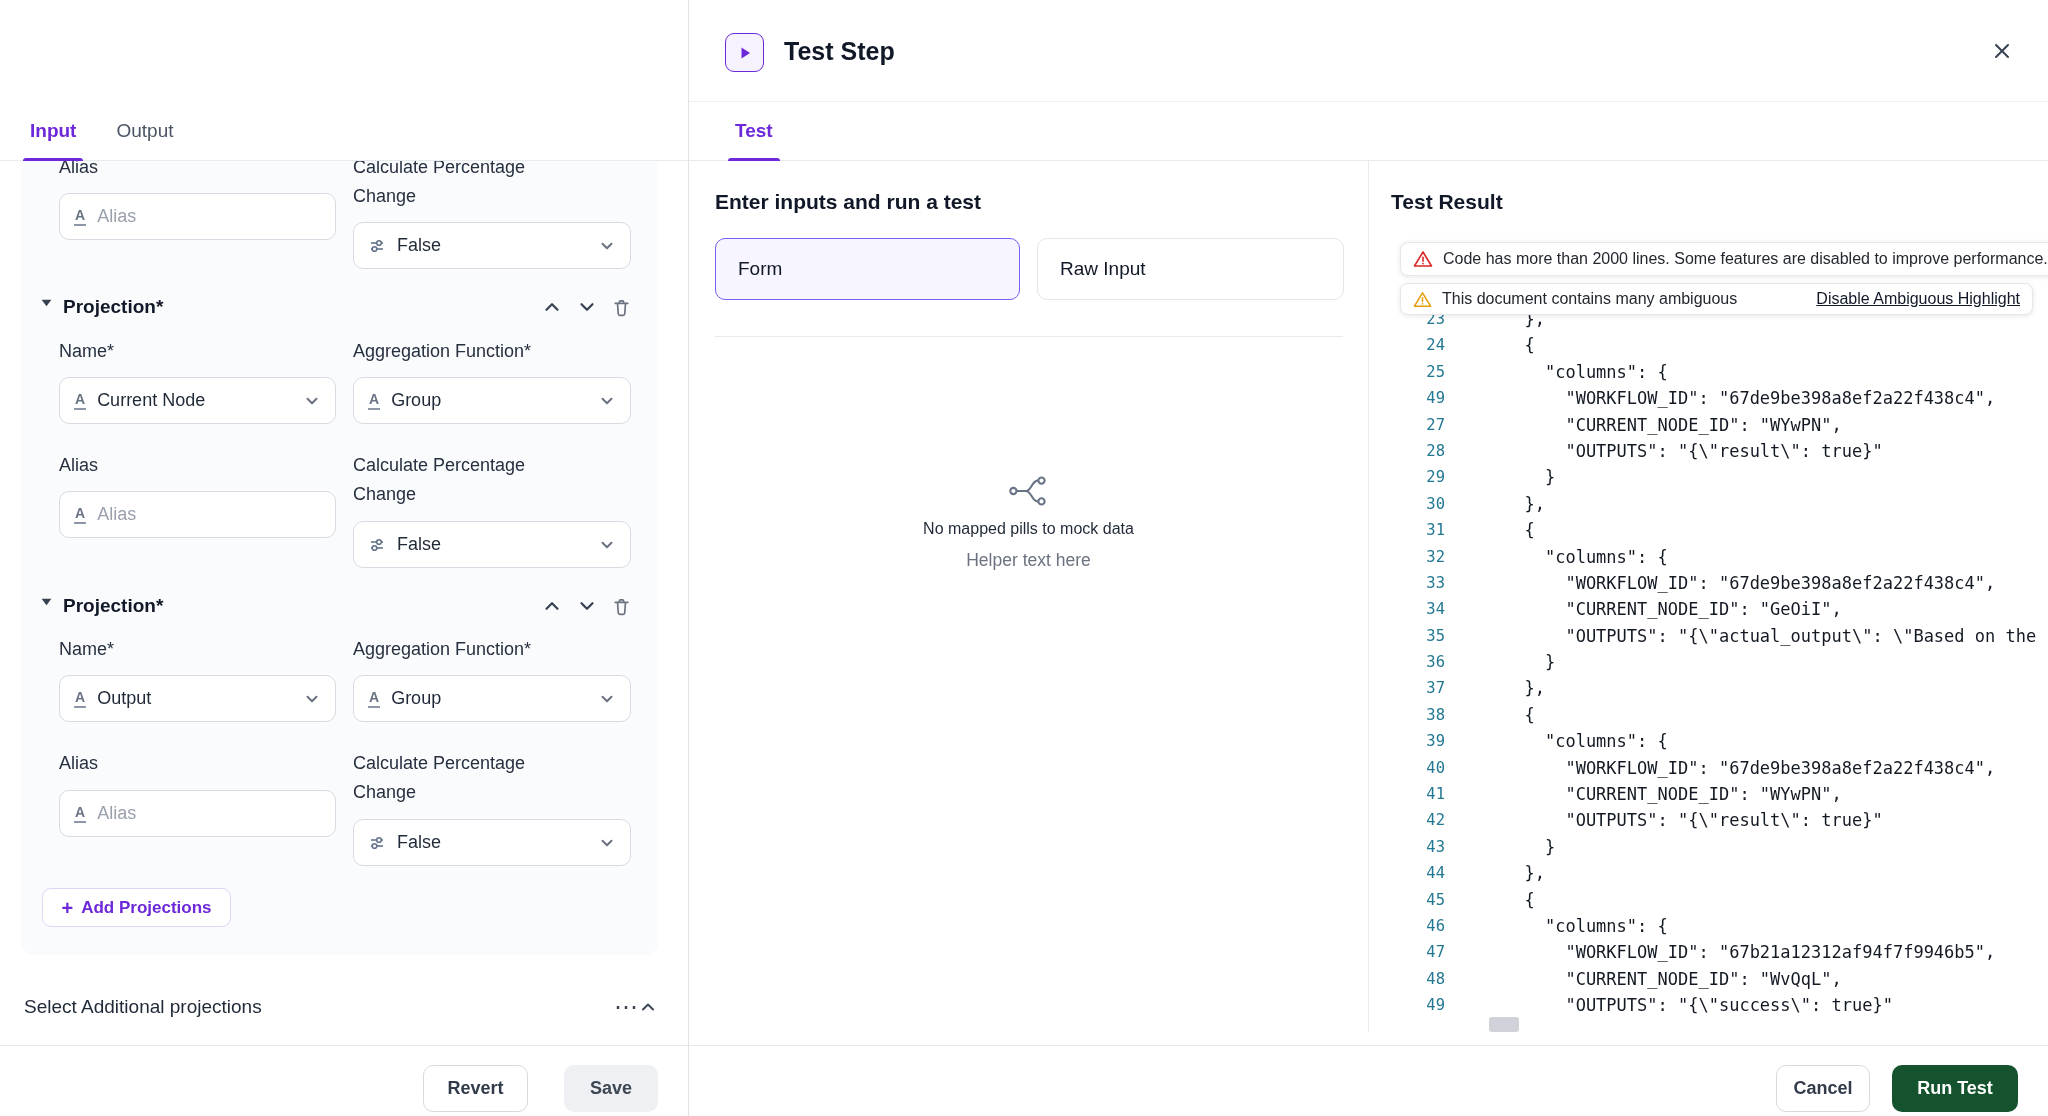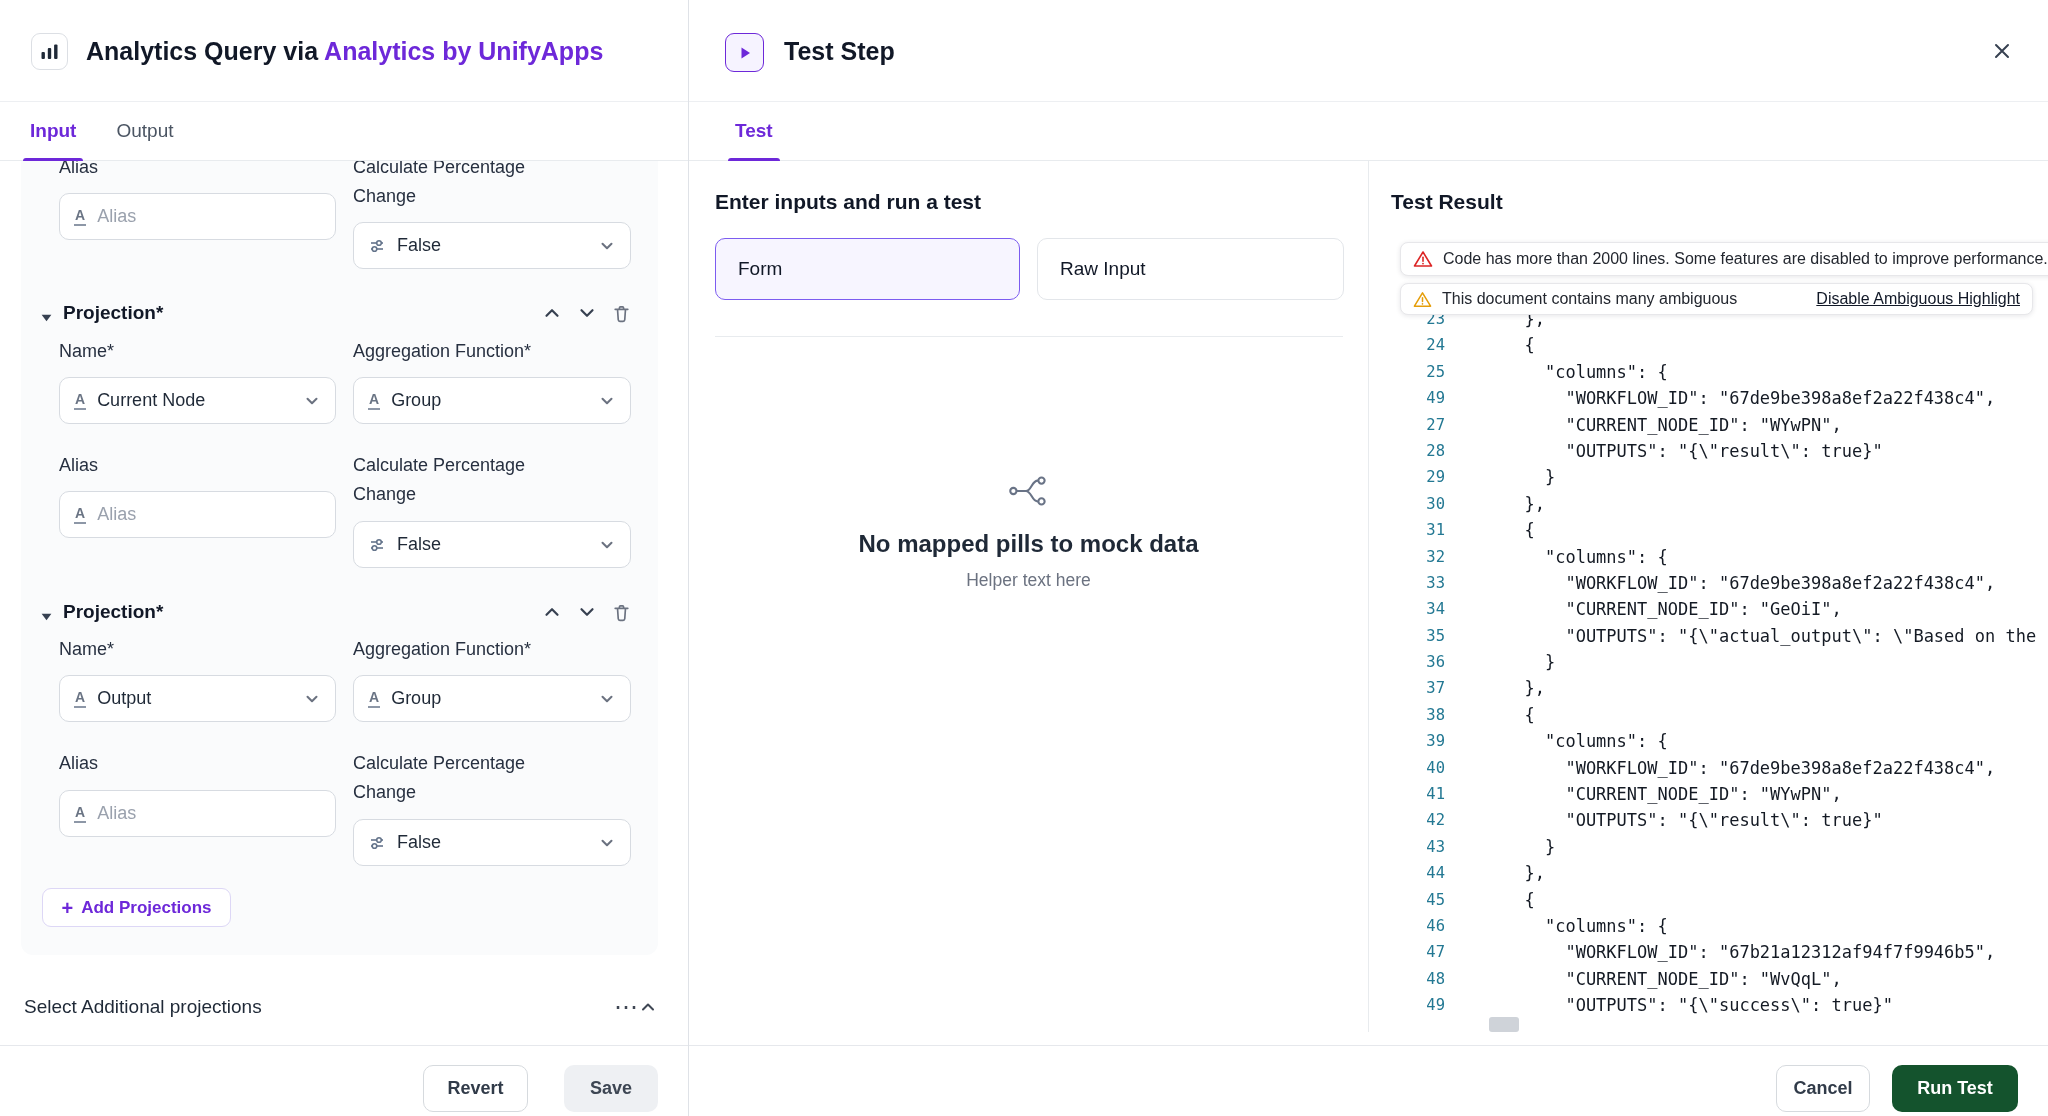--- a/index.html
+++ b/index.html
@@ -18,21 +18,21 @@
   .brand{color:#6d28d9}
   
   .lp-content{position:absolute;top:161px;left:0;right:0;bottom:84px;overflow:hidden}
   .lp-card{position:absolute;left:21px;top:-24px;width:637px;height:818px;background:#fafbfc;border-radius:12px}
   .flabel{position:absolute;font-size:18px;font-weight:500;color:#273040;line-height:29px}
   .field{position:absolute;height:47px;border:1px solid #d7dbe1;border-radius:10px;background:#fff;display:flex;align-items:center;gap:11px;padding:0 14px;font-size:18px;color:#1f2937;cursor:pointer}
   .field input{flex:1;min-width:0;border:0;outline:0;background:transparent;font:inherit;color:#1f2937}
   .field input::placeholder{color:#9aa1ad}
   .a-icon{font-size:14px;font-weight:700;color:#6a7484;border-bottom:2px solid #8d97a7;line-height:1;padding:0 1px 2px;flex:0 0 auto}
   .chev{margin-left:auto;display:flex;flex:0 0 auto}
-  .proj-head{position:absolute;left:40px;width:592px;height:28px;display:flex;align-items:flex-end;gap:10px}
+  .proj-head{position:absolute;left:40px;width:592px;height:28px;display:flex;align-items:flex-start;gap:10px}
   .proj-title{font-size:19px;font-weight:700;color:#111827}
   .proj-actions{margin-left:auto;display:flex;gap:13px;align-items:center}
   .icon-btn{display:flex;align-items:center;justify-content:center;background:none;border:0;cursor:pointer;padding:0}
   .add-btn{position:absolute;left:42px;top:727px;width:189px;height:39px;border:1px solid #ddd7f6;border-radius:9px;background:#fff;display:flex;align-items:center;justify-content:center;gap:8px;color:#6d28d9;font-weight:700;font-size:17px;cursor:pointer;font-family:inherit}
   .plus{font-size:20px;font-weight:700;line-height:1}
   .sel-row{position:absolute;left:24px;right:30px;top:832px;height:28px;display:flex;align-items:center;}
   .sel-row .txt{font-size:19px;color:#1f2937}
   .dots{margin-left:auto;font-size:24px;color:#3f4754;line-height:1}
   
   .footer{position:absolute;left:0;right:0;bottom:0;height:71px;border-top:1px solid #e6e8ec;background:#fff}
@@ -41,21 +41,21 @@
   .btn.muted{background:#eef0f3;color:#3d4653}
   .btn.primary{background:#14532d;color:#fff}
   
   .rp-body{position:absolute;top:161px;left:0;right:0;bottom:84px}
   .input-side{position:absolute;left:0;top:0;bottom:0;width:680px;border-right:1px solid #e8ebee}
   .section-h{position:absolute;font-size:21px;font-weight:700;color:#111827}
   .mode-btn{position:absolute;top:77px;height:62px;border-radius:10px;display:flex;align-items:center;padding:0 22px;font-size:19px;color:#111827;cursor:pointer;background:#fff;border:1px solid #e3e6ea;font-family:inherit}
   .mode-btn.selected{background:#f7f5ff;border:1.5px solid #7c5cf0}
   .hdiv{position:absolute;left:26px;right:25px;top:175px;height:1px;background:#e8ebee}
   .empty{position:absolute;left:0;right:0;top:305px;text-align:center}
-  .empty .e-title{margin-top:10px;font-size:24px;font-weight:700;color:#1f2937}
+  .empty .e-title{font-size:16px;font-weight:400;color:#1f2937}
   .empty .e-sub{margin-top:12px;font-size:17.5px;color:#6b7280}
   .result-side{position:absolute;left:680px;right:0;top:0;bottom:0;overflow:hidden}
   .code-wrap{position:absolute;left:0;right:0;top:145px;bottom:0;overflow:hidden;cursor:text}
   .code-row{display:flex;line-height:26.4px;height:26.4px}
   .ln{width:76px;flex:0 0 76px;text-align:right;font-family:"DejaVu Sans Mono",monospace;font-size:15.5px;color:#237893}
   .lt{margin-left:59px;font-family:"DejaVu Sans Mono",monospace;font-size:17px;color:#141a24;white-space:pre}
   .banner{position:absolute;display:flex;align-items:center;gap:10px;background:#fff;border:1px solid #e7e7ea;border-radius:8px;box-shadow:0 1px 5px rgba(20,24,40,.10);padding:0 12px;font-size:16px;color:#23272f;white-space:nowrap;overflow:hidden;z-index:3}
   .banner .link{margin-left:auto;text-decoration:underline;color:#111827;font-weight:500;cursor:pointer}
   .scroll-nub{position:absolute;left:120px;top:856px;width:30px;height:15px;background:#cfd3d9;border-radius:3px;z-index:2}
   
@@ -64,32 +64,20 @@
   .play-ic{left:36px;top:33px;width:39px;height:39px;border:1.5px solid #6d28d9;background:#f6f3ff}
   .h-title{position:absolute;top:0;height:102px;display:flex;align-items:center}
   .close-x{position:absolute;right:32px;top:37px;width:28px;height:28px;display:flex;align-items:center;justify-content:center;cursor:pointer;background:none;border:0}
 </style>
 </head>
 <body>
 
 <div class="app">
 
   <section class="left-panel">
-    <header class="panel-header">
-      <span class="sq-icon lp-icon">
-        <svg width="21" height="21" viewBox="0 0 21 21" fill="none">
-          <rect x="2.5" y="11" width="3.4" height="7" rx="1" fill="#1f2937"></rect>
-          <rect x="8.8" y="7" width="3.4" height="11" rx="1" fill="#1f2937"></rect>
-          <rect x="15.1" y="3.5" width="3.4" height="14.5" rx="1" fill="#1f2937"></rect>
-        </svg>
-      </span>
-      <div class="h-title" style="left:86px">
-        <span class="title"><span>Analytics Query via </span><span class="brand">Analytics by UnifyApps</span></span>
-      </div>
-    </header>
     <nav class="tabs-row" style="padding-left:23px;gap:26px">
       <div class="tab active">Input</div>
       <div class="tab">Output</div>
     </nav>
 
     <div class="lp-content">
       <div class="lp-card"></div>
 
       <div class="flabel" style="left:59px;top:-8px">Alias</div>
       <div class="flabel" style="left:353px;top:-8px;width:235px">Calculate Percentage Change</div>

